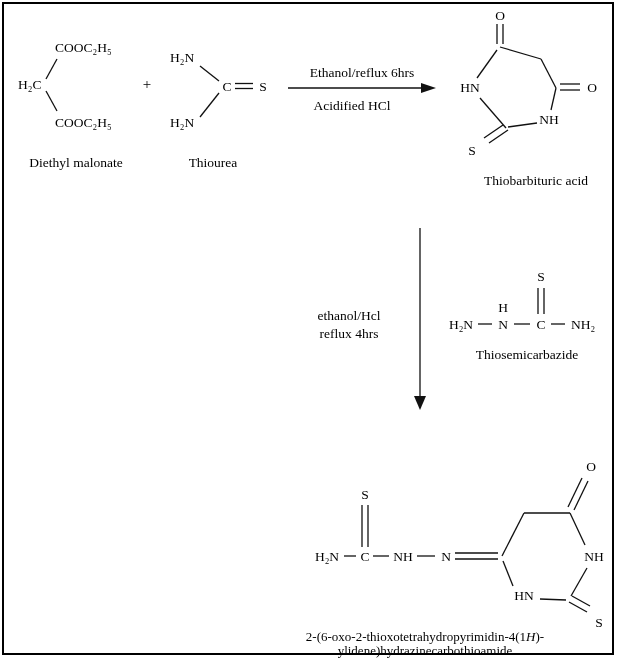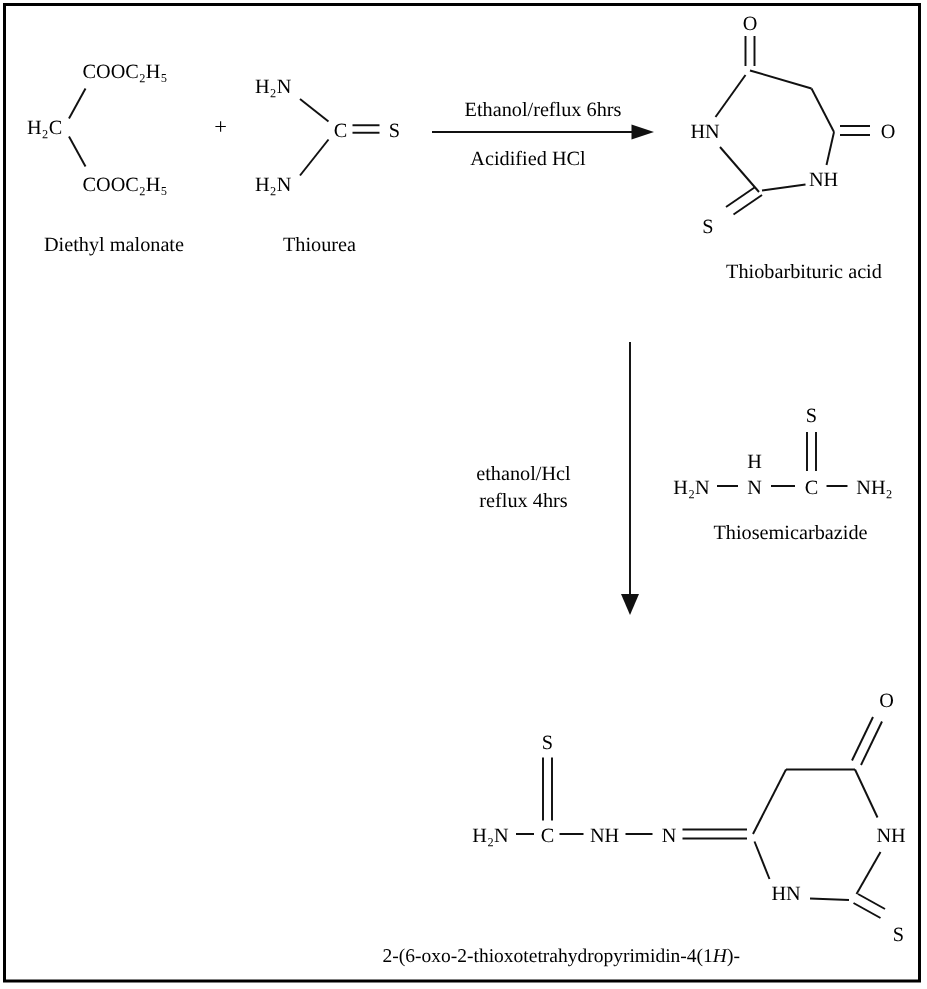--- a/index.html
+++ b/index.html
@@ -11,21 +11,21 @@
     position:absolute; left:2px; top:2px; width:612px; height:653px;
     border:2px solid #000; box-sizing:border-box;
   }
   svg { position:absolute; left:0; top:0; }
   svg text { font-family:"Liberation Serif", serif; font-size:13.5px; fill:#000; }
   svg text.big { font-size:15px; }
   svg line, svg path.bond { stroke:#111; stroke-width:1.3; fill:none; }
   svg path.head { fill:#111; stroke:none; }
   .caption-product {
     position:absolute; left:255px; top:630px; width:340px;
-    text-align:left; font-size:13px; line-height:14px;
+    text-align:center; font-size:13px; line-height:14px;
   }
   .caption-product .it { font-style:italic; }
 </style>
 </head>
 <body>
 
 <div id="page">
   <div id="frame"></div>
 
   <svg width="618" height="659" viewBox="0 0 618 659">
@@ -149,14 +149,15 @@
         <line x1="574" y1="510" x2="588" y2="481"></line>
 
         <line x1="572" y1="596" x2="590" y2="606"></line>
         <line x1="569" y1="602" x2="587" y2="612"></line>
       </g>
     </g>
   </svg>
 
   <div class="caption-product">
     <div><span>2-(6-oxo-2-thioxotetrahydropyrimidin-4(1</span><span class="it">H</span><span>)-</span></div>
+    <div>ylidene)hydrazinecarbothioamide</div>
   </div>
 </div>
 
 </body></html>

